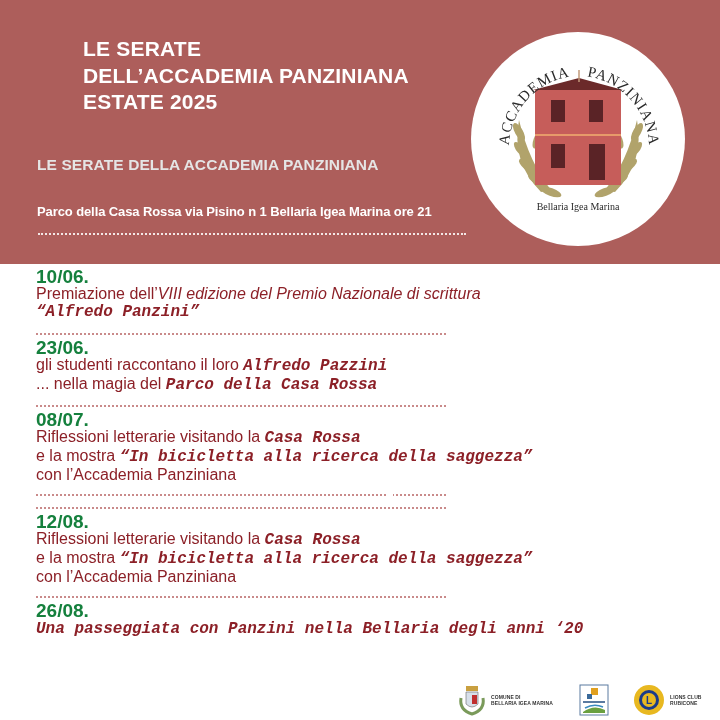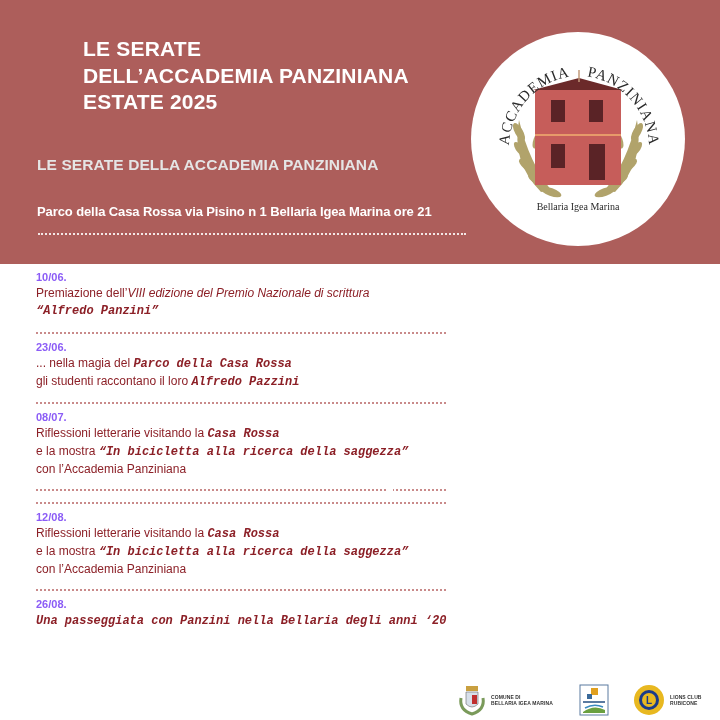--- a/index.html
+++ b/index.html
@@ -38,24 +38,24 @@
   }
   .logo {
     position: absolute; left: 471px; top: 32px; width: 214px; height: 214px;
     border-radius: 50%; background: #ffffff;
   }
   .logo svg { position: absolute; left: 0; top: 0; }
 
   .events { position: absolute; left: 36px; top: 269px; width: 412px; }
   .event { position: relative; }
   .event .date {
-    color: #8b5cf6; font-weight: bold; font-size: 11px; line-height: 16px;
+    color: #15803d; font-weight: bold; font-size: 19px; line-height: 16px;
   }
   .event .line {
-    color: #8c2027; font-size: 12px; line-height: 17px; white-space: nowrap;
+    color: #8c2027; font-size: 16px; line-height: 17px; white-space: nowrap;
   }
   .event .line .bi { font-weight: bold; font-style: italic; font-family: Liberation Mono, monospace; }
   .event .line .it { font-style: italic; }
   .sep {
     height: 0; border-top: 2px dotted #c98a8a; margin: 9px 0 5px 0; width: 410px;
     position: relative;
   }
   .sep.gap::after {
     content: ""; position: absolute; left: 350px; top: -3px; width: 7px; height: 5px; background: #fff;
   }
@@ -129,22 +129,22 @@
 <div class="events">
   <div class="event">
     <div class="date">10/06.</div>
     <div class="line"><span>Premiazione dell’</span><span class="it">VIII edizione del Premio Nazionale di scrittura</span></div>
     <div class="line"><span class="bi">“Alfredo Panzini”</span></div>
   </div>
   <div class="sep" style="margin-top:12px"></div>
 
   <div class="event">
     <div class="date">23/06.</div>
+    <div class="line"><span>gli studenti raccontano il loro </span><span class="bi">Alfredo Pazzini</span></div>
     <div class="line"><span>... nella magia del </span><span class="bi">Parco della Casa Rossa</span></div>
-    <div class="line"><span>gli studenti raccontano il loro </span><span class="bi">Alfredo Pazzini</span></div>
   </div>
   <div class="sep" style="margin-top:11px"></div>
 
   <div class="event">
     <div class="date">08/07.</div>
     <div class="line"><span>Riflessioni letterarie visitando la </span><span class="bi">Casa Rossa</span></div>
     <div class="line"><span>e la mostra </span><span class="bi">“In bicicletta alla ricerca della saggezza”</span></div>
     <div class="line"><span>con l’Accademia Panziniana</span></div>
   </div>
   <div class="sep gap" style="margin-top:11px"></div>

